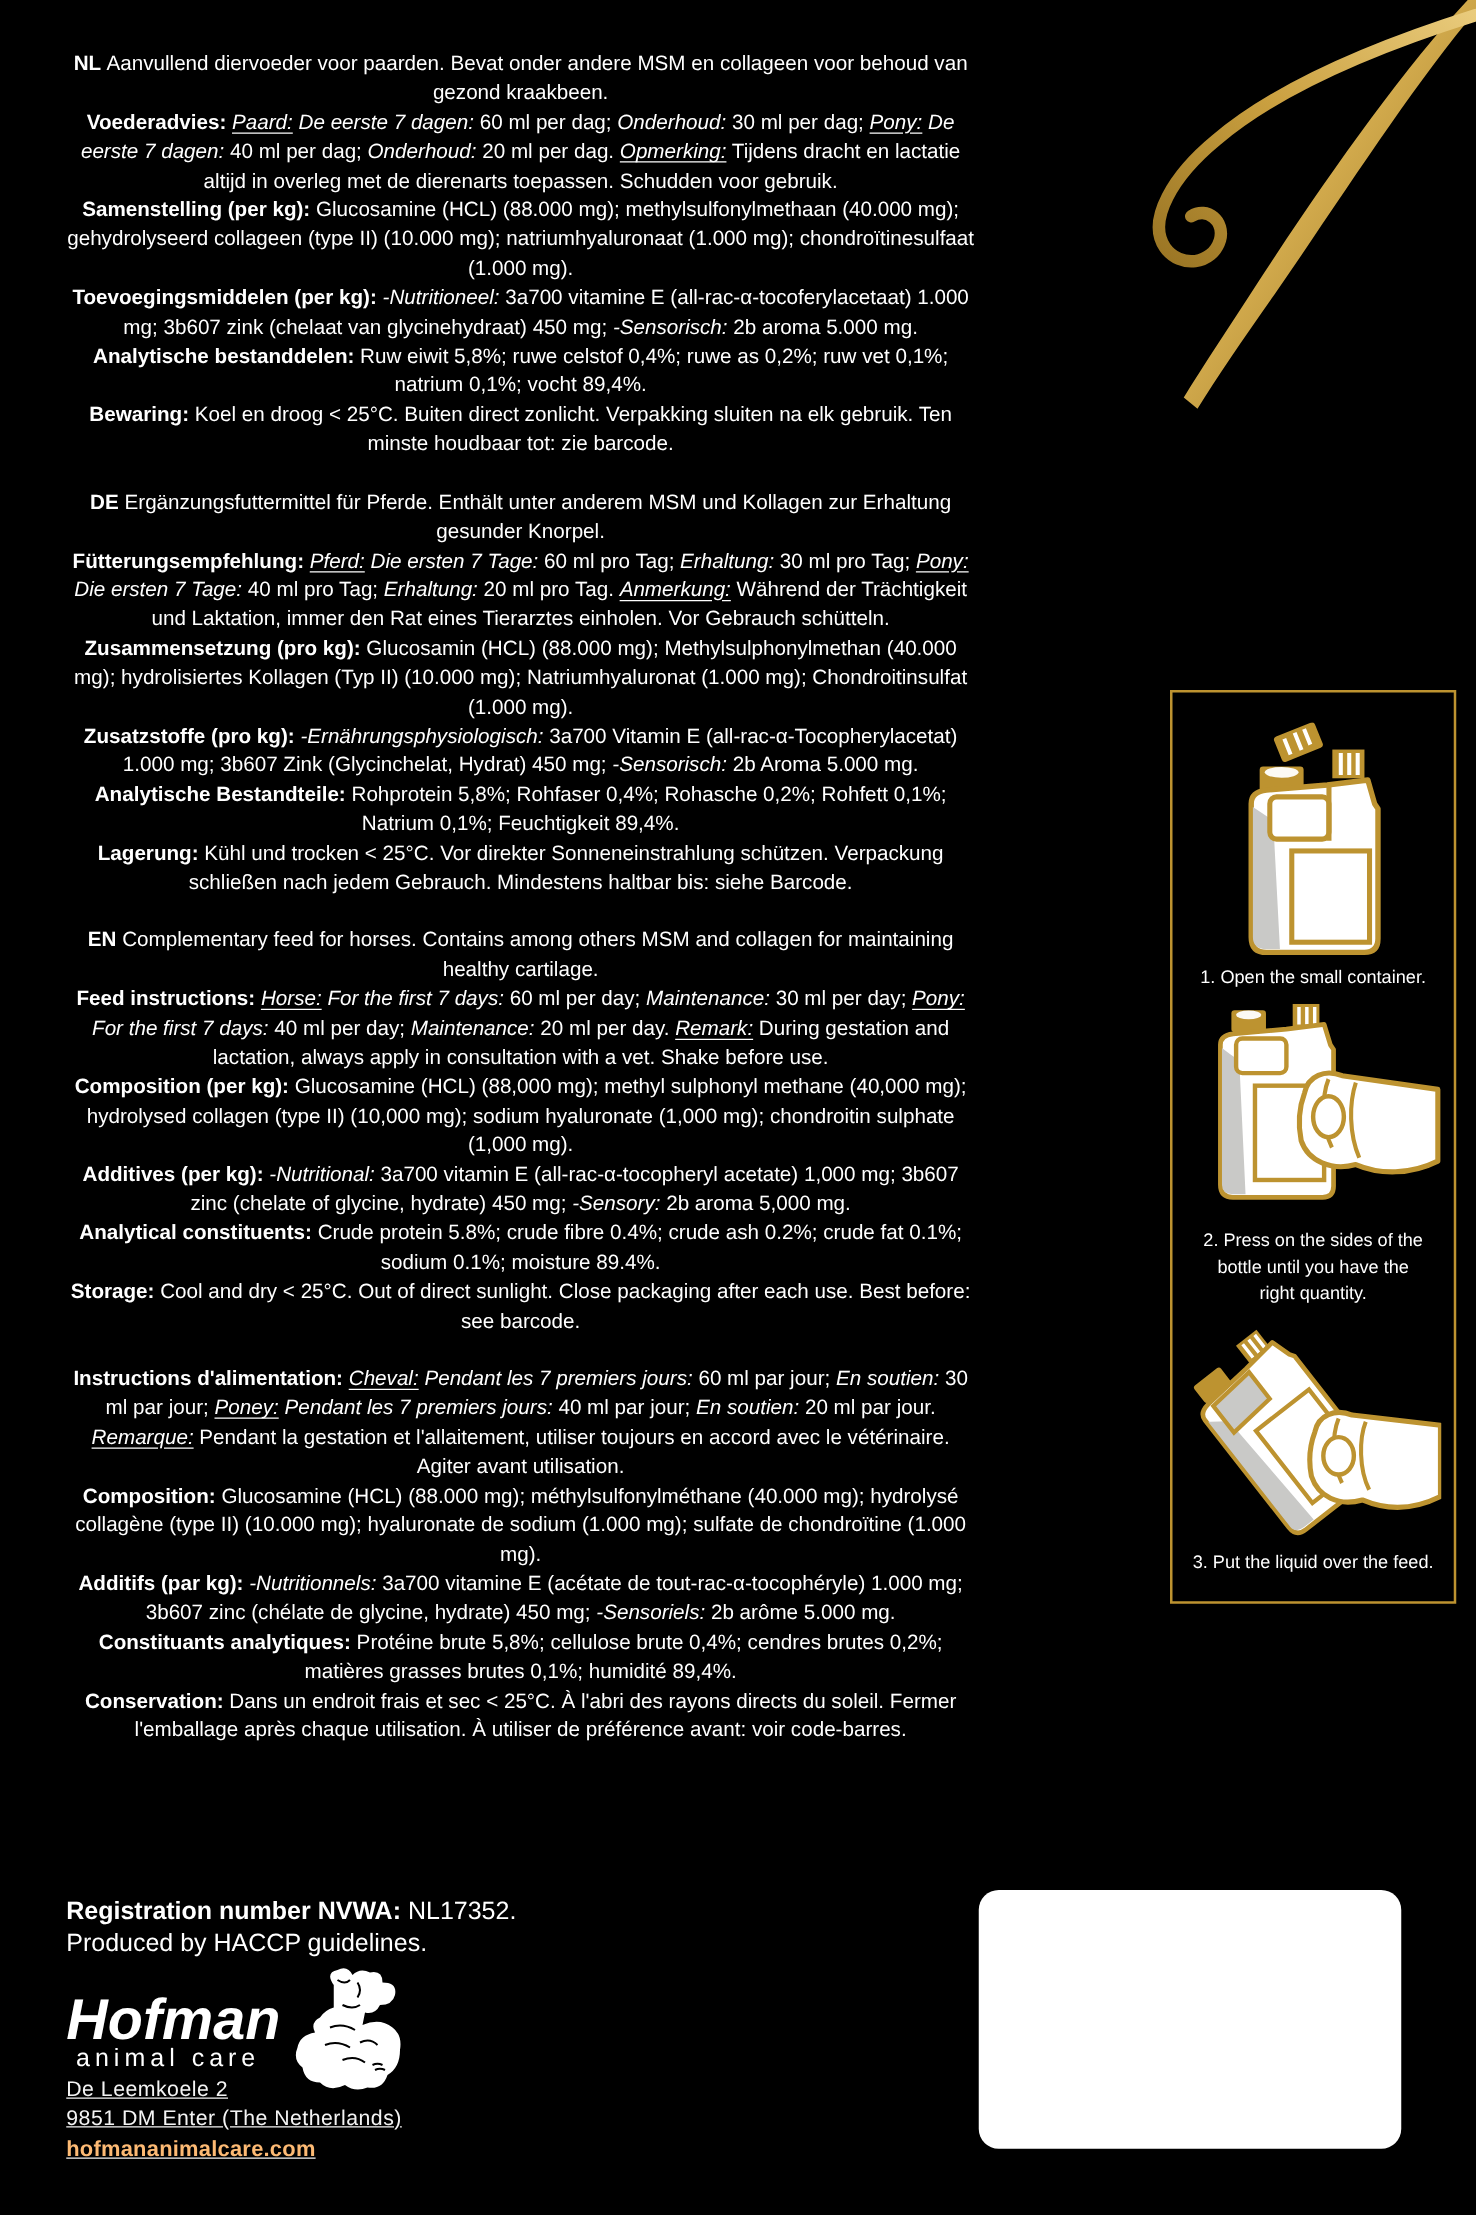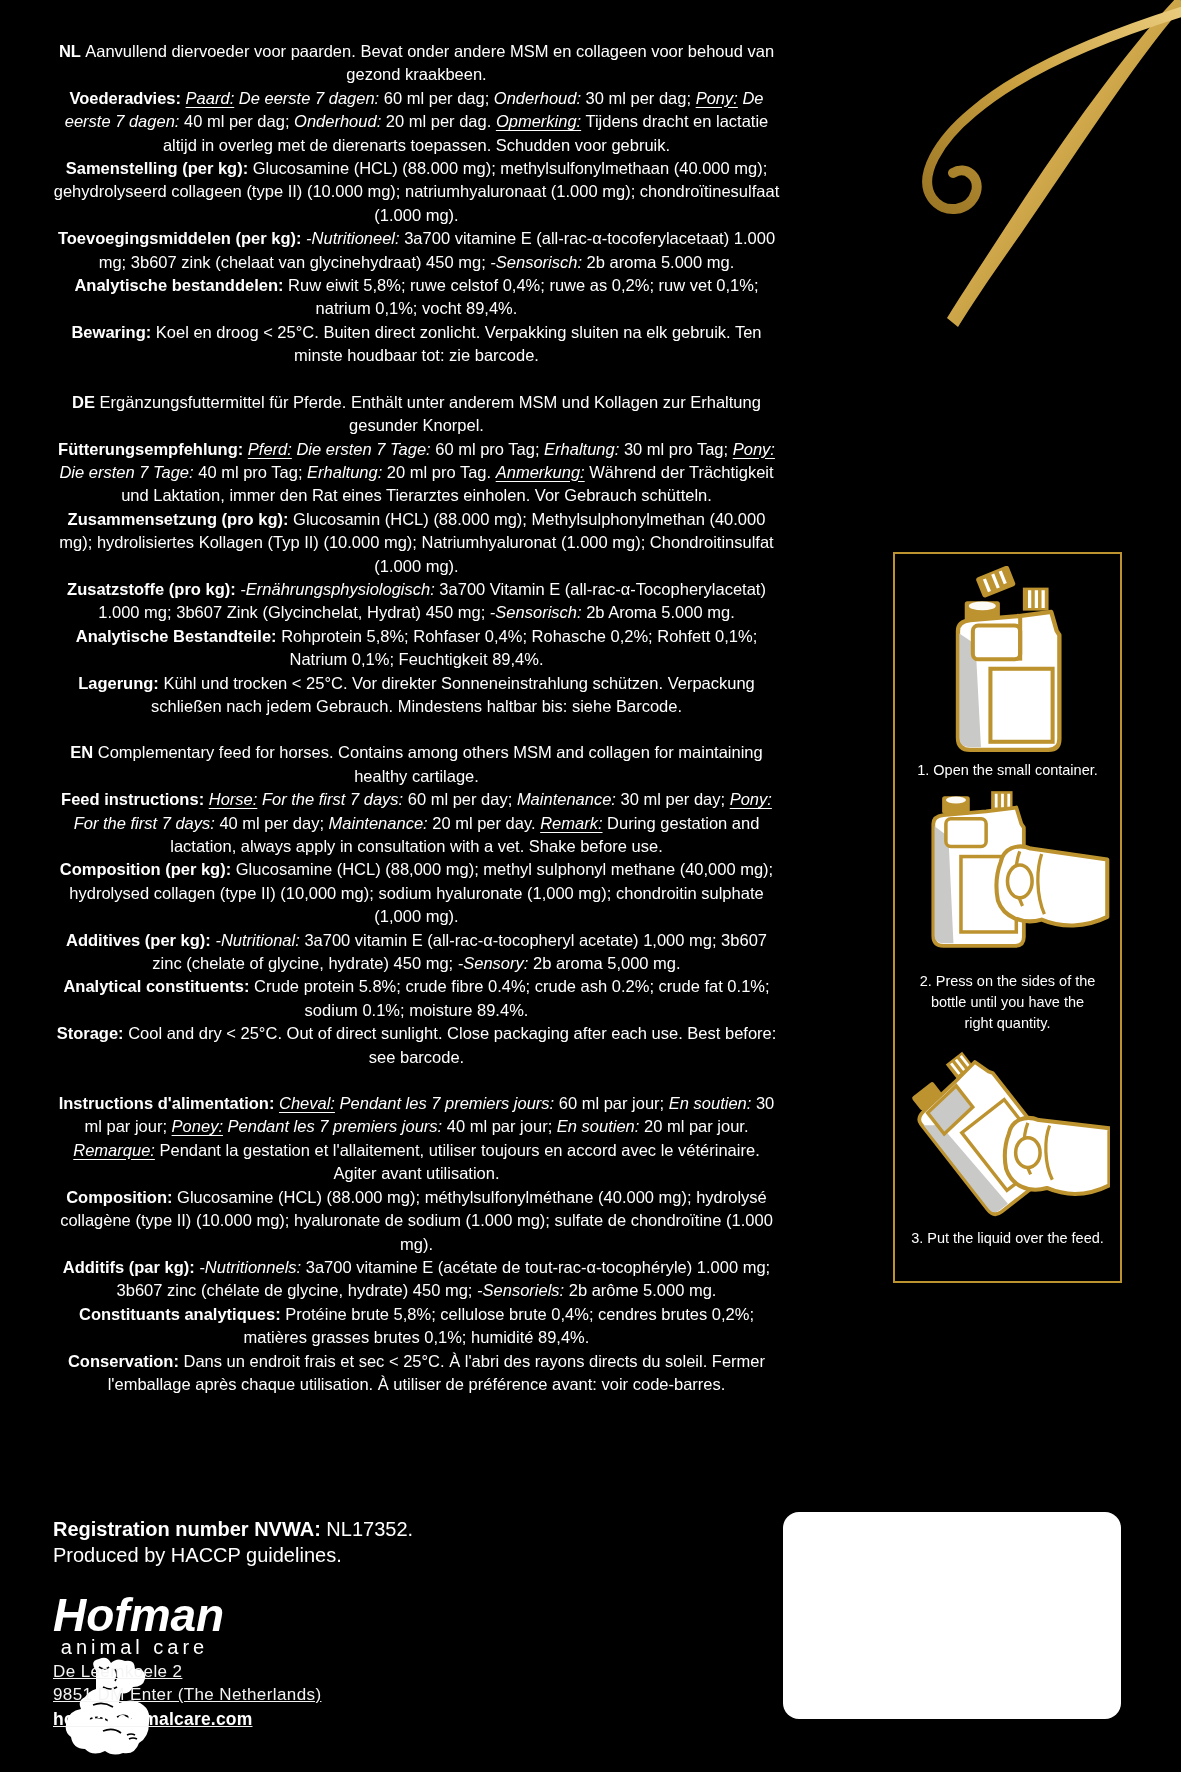--- a/index.html
+++ b/index.html
@@ -13,38 +13,38 @@
     font-size:16.5px;line-height:23.4px;}
   .lang-block{margin:0 0 23px 0;text-align:center;}
   .lang-block p{margin:0;}
   .b{font-weight:bold;}
   .i{font-style:italic;}
   .u{text-decoration:underline;text-underline-offset:3px;}
   
   .flourish{position:absolute;left:881px;top:0;width:300px;height:340px;}
   
   .instruction-box{
-    position:absolute;left:893px;top:552px;width:229px;height:731px;
+    position:absolute;left:936px;top:552px;width:229px;height:731px;
     border:2px solid #bd9330;box-sizing:border-box;
     display:flex;flex-direction:column;align-items:center;
-    padding:12px 8px;
+    padding:24px 8px;
   }
   .step{display:flex;flex-direction:column;align-items:center;width:100%;}
   .step-image{display:block;}
   .step-caption{color:#fff;font-size:14.5px;line-height:21px;text-align:center;margin:2px 0 10px 0;}
   .step-caption.narrow{width:178px;}
   
   .registration{position:absolute;left:53px;top:1516px;font-size:20px;line-height:26px;}
-  .logo-row{position:absolute;left:53px;top:1576px;display:flex;align-items:flex-start;flex-direction:column;}
+  .logo-row{position:absolute;left:53px;top:1576px;display:flex;align-items:flex-start;}
   .wordmark-wrap{display:flex;flex-direction:column;align-items:flex-end;margin-top:16px;}
   .wordmark{font-size:46px;font-weight:bold;font-style:italic;letter-spacing:0px;line-height:46px;}
   .tagline{font-size:20px;letter-spacing:4px;margin-top:-2px;margin-right:16px;}
   .cow{margin-left:6px;margin-top:-2px;}
   .address{position:absolute;left:53px;top:1660px;font-size:17px;line-height:23px;letter-spacing:.4px;color:#f4f4f4;text-decoration:underline;}
-  .website{font-weight:bold;font-size:17.5px;margin-top:2px;letter-spacing:.2px;color:#ffffff;}
+  .website{font-weight:bold;font-size:17.5px;margin-top:2px;letter-spacing:.2px;color:#fdba74;}
   
   .white-box{position:absolute;left:783px;top:1512px;width:338px;height:207px;
     background:#fff;border-radius:16px;}
 </style>
 </head>
 <body>
 
 <svg class="flourish" viewBox="0 0 300 340" aria-hidden="true">
   <defs>
     <linearGradient id="goldGrad" x1="0" y1="0" x2="1" y2="1">

